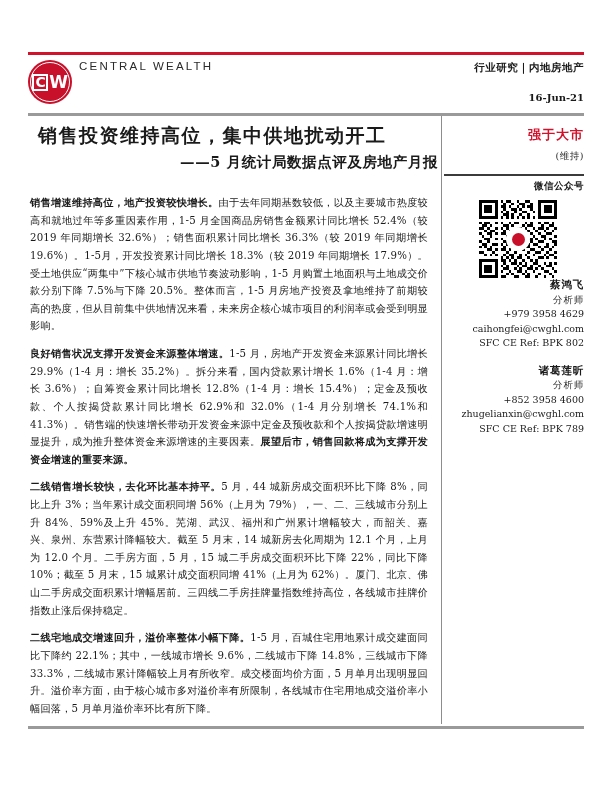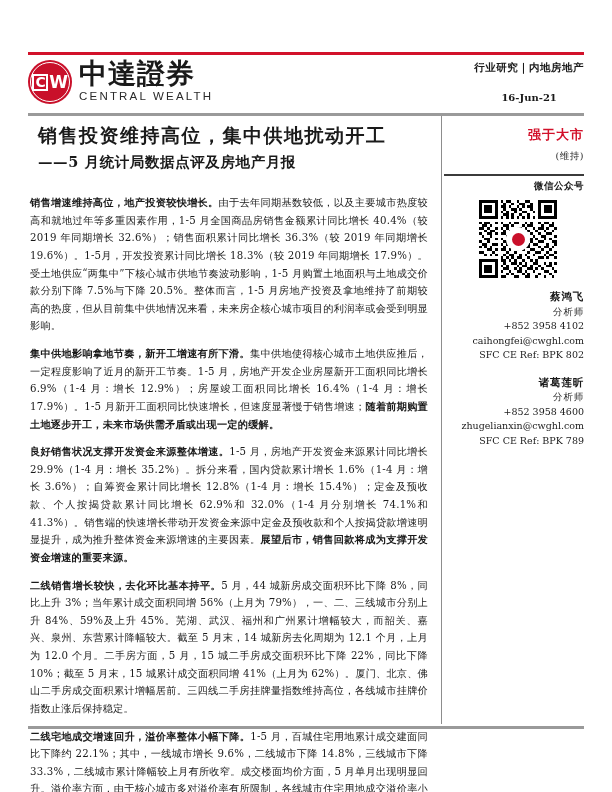--- a/index.html
+++ b/index.html
@@ -94,21 +94,21 @@
     font-family: Liberation Sans, sans-serif;
     font-size: 11.5px;
     letter-spacing: 2.2px;
     color: #2a2a2a;
     margin-top: 1px;
     white-space: nowrap;
   }
   .masthead-right {
     position: absolute;
     right: 0; top: 4px;
-    text-align: center;
+    text-align: right;
   }
   .sector-line {
     font-size: 10.5px;
     font-weight: bold;
     color: #1a1a1a;
     letter-spacing: 0.5px;
     white-space: nowrap;
   }
   .report-date {
     font-size: 10px;
@@ -139,20 +139,21 @@
     color: #1a1a1a;
     letter-spacing: 1.5px;
     line-height: 26px;
   }
   .title-sub {
     font-size: 14.5px;
     font-weight: bold;
     color: #1a1a1a;
     letter-spacing: 0.6px;
     line-height: 22px;
+    text-align: right;
     margin-top: 3px;
   }
 
   
   .v-divider {
     position: absolute;
     left: 441px; top: 116px;
     width: 1px; height: 608px;
     background: #8d8d8d;
   }
@@ -218,21 +219,21 @@
     align-items: center;
     justify-content: center;
   }
   .qr .qr-center-dot {
     width: 13px; height: 13px;
     border-radius: 50%;
     background: #c9102a;
   }
 
   .analyst {
-    margin-top: 12px;
+    margin-top: 0;
     text-align: right;
     line-height: 13.5px;
   }
   .analyst + .analyst { margin-top: 14px; }
   .an-name {
     font-size: 10.5px;
     font-weight: bold;
     color: #1a1a1a;
     letter-spacing: 0.8px;
   }
@@ -284,21 +285,20 @@
   <div class="masthead">
     <div class="logo-wrap">
       <div class="logo-mark">
         <div class="ring"></div>
         <div class="cw">
           <span class="cbox">C</span>
             <span>W</span>
         </div>
       </div>
       <div class="logo-text">
-        <div class="brand-cn">中達證券</div>
         <div class="brand-en">CENTRAL WEALTH</div>
       </div>
     </div>
     <div class="masthead-right">
       <div class="sector-line">行业研究｜内地房地产</div>
       <div class="report-date">16-Jun-21</div>
     </div>
   </div>
 
   <div class="mast-rule"></div>
@@ -556,40 +556,37 @@
         </svg>
         <div class="qr-center">
           <div class="qr-center-dot"></div>
         </div>
       </div>
     </div>
 
     <div class="analyst">
       <div class="an-name">蔡鸿飞</div>
       <div class="an-role">分析师</div>
-      <div class="an-phone">+852 3958 4102</div>
+      <div class="an-phone">+979 3958 4629</div>
       <div class="an-email">caihongfei@cwghl.com</div>
       <div class="an-sfc">SFC CE Ref: BPK 802</div>
     </div>
 
     <div class="analyst">
       <div class="an-name">诸葛莲昕</div>
       <div class="an-role">分析师</div>
       <div class="an-phone">+852 3958 4600</div>
       <div class="an-email">zhugelianxin@cwghl.com</div>
       <div class="an-sfc">SFC CE Ref: BPK 789</div>
     </div>
   </div>
 
   <div class="body-col">
     <p class="para">
-      <b>销售增速维持高位，地产投资较快增长。</b><span>由于去年同期基数较低，以及主要城市热度较高和就地过年等多重因素作用，1-5 月全国商品房销售金额累计同比增长 40.4%（较 2019 年同期增长 32.6%）；销售面积累计同比增长 36.3%（较 2019 年同期增长 19.6%）。1-5月，开发投资累计同比增长 18.3%（较 2019 年同期增长 17.9%）。受土地供应“两集中”下核心城市供地节奏波动影响，1-5 月购置土地面积与土地成交价款分别下降 7.5%与下降 20.5%。整体而言，1-5 月房地产投资及拿地维持了前期较高的热度，但从目前集中供地情况来看，未来房企核心城市项目的利润率或会受到明显影响。</span><b></b>
-    </p>
-    <p class="para">
-      <b>集中供地影响拿地节奏，新开工增速有所下滑。</b><span>集中供地使得核心城市土地供应推后，一定程度影响了近月的新开工节奏。1-5 月，房地产开发企业房屋新开工面积同比增长 6.9%（1-4 月：增长 12.9%）；房屋竣工面积同比增长 16.4%（1-4 月：增长 17.9%）。1-5 月新开工面积同比快速增长，但速度显著慢于销售增速；</span><b>随着前期购置土地逐步开工，未来市场供需矛盾或出现一定的缓解。</b>
+      <b>销售增速维持高位，地产投资较快增长。</b><span>由于去年同期基数较低，以及主要城市热度较高和就地过年等多重因素作用，1-5 月全国商品房销售金额累计同比增长 52.4%（较 2019 年同期增长 32.6%）；销售面积累计同比增长 36.3%（较 2019 年同期增长 19.6%）。1-5月，开发投资累计同比增长 18.3%（较 2019 年同期增长 17.9%）。受土地供应“两集中”下核心城市供地节奏波动影响，1-5 月购置土地面积与土地成交价款分别下降 7.5%与下降 20.5%。整体而言，1-5 月房地产投资及拿地维持了前期较高的热度，但从目前集中供地情况来看，未来房企核心城市项目的利润率或会受到明显影响。</span><b></b>
     </p>
     <p class="para">
       <b>良好销售状况支撑开发资金来源整体增速。</b><span>1-5 月，房地产开发资金来源累计同比增长 29.9%（1-4 月：增长 35.2%）。拆分来看，国内贷款累计增长 1.6%（1-4 月：增长 3.6%）；自筹资金累计同比增长 12.8%（1-4 月：增长 15.4%）；定金及预收款、个人按揭贷款累计同比增长 62.9%和 32.0%（1-4 月分别增长 74.1%和 41.3%）。销售端的快速增长带动开发资金来源中定金及预收款和个人按揭贷款增速明显提升，成为推升整体资金来源增速的主要因素。</span><b>展望后市，销售回款将成为支撑开发资金增速的重要来源。</b>
     </p>
     <p class="para">
       <b>二线销售增长较快，去化环比基本持平。</b><span>5 月，44 城新房成交面积环比下降 8%，同比上升 3%；当年累计成交面积同增 56%（上月为 79%），一、二、三线城市分别上升 84%、59%及上升 45%。芜湖、武汉、福州和广州累计增幅较大，而韶关、嘉兴、泉州、东营累计降幅较大。截至 5 月末，14 城新房去化周期为 12.1 个月，上月为 12.0 个月。二手房方面，5 月，15 城二手房成交面积环比下降 22%，同比下降 10%；截至 5 月末，15 城累计成交面积同增 41%（上月为 62%）。厦门、北京、佛山二手房成交面积累计增幅居前。三四线二手房挂牌量指数维持高位，各线城市挂牌价指数止涨后保持稳定。</span><b></b>
     </p>
     <p class="para">
       <b>二线宅地成交增速回升，溢价率整体小幅下降。</b><span>1-5 月，百城住宅用地累计成交建面同比下降约 22.1%；其中，一线城市增长 9.6%，二线城市下降 14.8%，三线城市下降 33.3%，二线城市累计降幅较上月有所收窄。成交楼面均价方面，5 月单月出现明显回升。溢价率方面，由于核心城市多对溢价率有所限制，各线城市住宅用地成交溢价率小幅回落，5 月单月溢价率环比有所下降。</span><b></b>
     </p>

